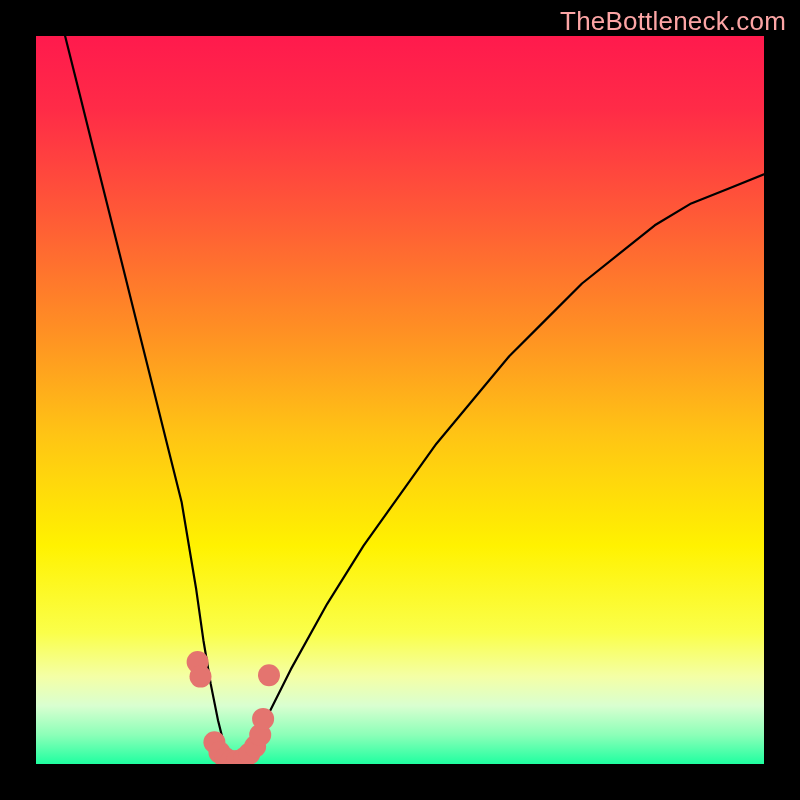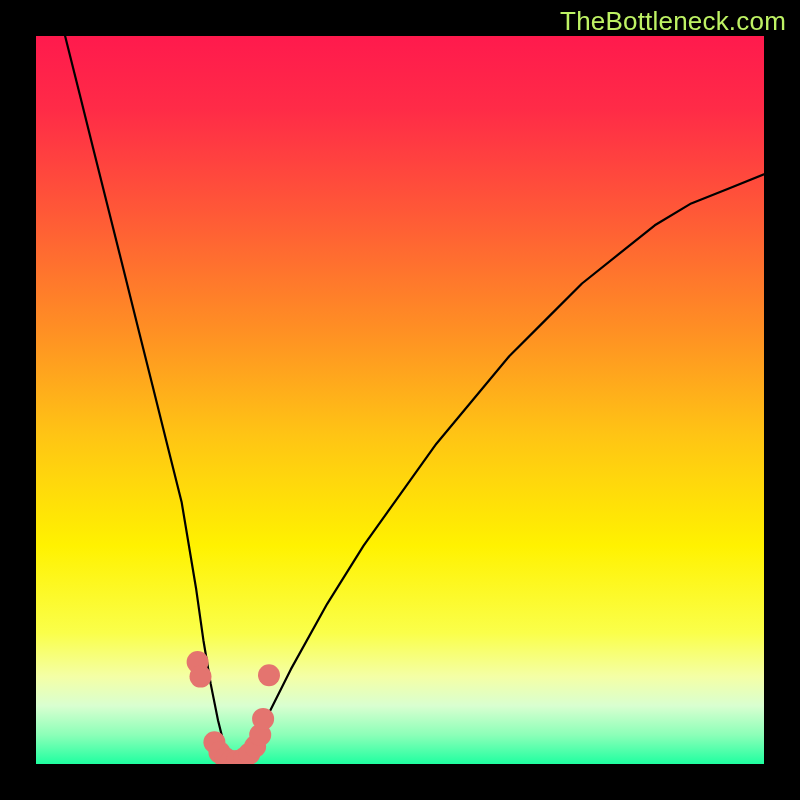--- a/index.html
+++ b/index.html
@@ -18,21 +18,21 @@
     height: 800px;
     background: #000;
   }
   .watermark {
     position: absolute;
     top: 6px;
     right: 14px;
     font-family: Arial, Helvetica, sans-serif;
     font-size: 26px;
     font-weight: 500;
-    color: #bef264;
+    color: #fca5a5;
     letter-spacing: 0.2px;
   }
   svg {
     position: absolute;
     left: 0;
     top: 0;
   }
 </style>
 </head>
 <body>

